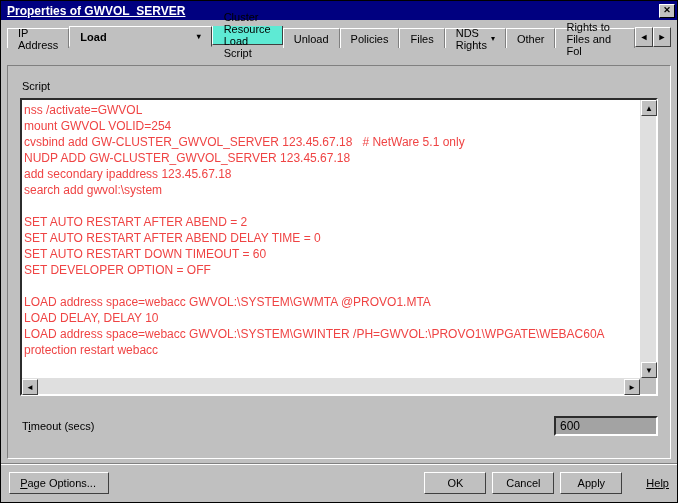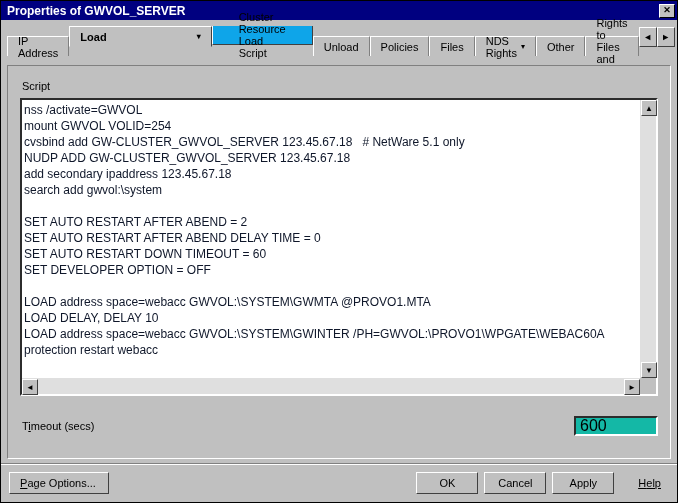--- a/index.html
+++ b/index.html
@@ -23,21 +23,21 @@
   .titlebar {
     background: #000080;
     color: #fff;
     font-weight: bold;
     font-size: 12px;
     height: 19px;
     display: flex;
     align-items: center;
     padding: 0 2px 0 6px;
   }
-  .titlebar-text { flex: 1; }
+  .titlebar-text { flex: 1; text-decoration: underline; }
   .close-btn {
     width: 16px; height: 14px;
     background: #c0c0c0;
     border: 1px solid #fff;
     border-right-color: #000;
     border-bottom-color: #000;
     font-family: Arial;
     font-size: 9px;
     font-weight: bold;
     line-height: 10px;
@@ -58,21 +58,21 @@
     height: 40px;
     position: relative;
   }
   .tab {
     background: #c0c0c0;
     border: 1px solid #fff;
     border-right-color: #808080;
     border-bottom: none;
     padding: 3px 10px 3px 10px;
     position: relative;
-    top: 10px;
+    top: 2px;
     height: 20px;
     display: flex;
     align-items: center;
     cursor: pointer;
   }
   .tab.inactive {
     border-top: 1px solid #fff;
     border-left: 1px solid #fff;
     border-right: 1px solid #808080;
   }
@@ -84,26 +84,26 @@
     font-weight: bold;
     height: 21px;
     top: 0;
     z-index: 3;
   }
   .tab-stack {
     display: flex;
     flex-direction: row;
   }
   .subtab {
-    background: #0ea5e9;
+    background: #5eead4;
     border: 1px solid #fff;
     border-top: none;
     border-right-color: #404040;
     border-bottom-color: #404040;
-    padding: 3px 26px;
+    padding: 3px 11px;
     height: 19px;
     display: flex;
     align-items: center;
     position: relative;
     z-index: 2;
   }
   .tab-dd { margin-left: 4px; font-size: 8px;}
   .tab-scroll {
     margin-left: auto;
     display: flex;
@@ -146,21 +146,21 @@
     flex-direction: column;
   }
   .script-content {
     flex: 1;
     padding: 2px 2px 2px 2px;
     font-family: Arial, sans-serif;
     font-size: 12px;
     line-height: 16px;
     white-space: pre;
     overflow: hidden;
-    color: #0f172a;
+    color: #ef4444;
   }
   .vscroll {
     position: absolute;
     right: 0; top: 0; bottom: 16px;
     width: 16px;
     background: #c0c0c0;
     border-left: 1px solid #dfdfdf;
     display: flex; flex-direction: column;
   }
   .hscroll {
@@ -190,29 +190,29 @@
   .timeout-row {
     display: flex;
     align-items: center;
     margin-top: 20px;
     gap: 10px;
     padding-left: 2px;
     justify-content: space-between;
   }
   .timeout-row label u { text-decoration: underline; }
   .timeout-input {
-    width: 84px;
+    width: 104px;
     height: 20px;
     border: 2px inset #fff;
     border-top-color:#808080;
     border-left-color:#808080;
-    background:#14b8a6;
+    background:#a3a3a3;
     padding: 1px 4px;
     font-family: Arial;
-    font-size: 16px;
+    font-size: 12px;
   }
   .footer {
     border-top: 1px solid #808080;
     box-shadow: inset 0 1px 0 #fff;
     padding: 8px 8px 8px 8px;
     display: flex;
     align-items: center;
     gap: 6px;
   }
   .btn {
@@ -225,21 +225,20 @@
     border-bottom-color:#404040;
     font-family: Arial;
     font-size: 11px;
     cursor: pointer;
   }
   .footer .spacer { flex:1; }
   .helplink {
     color:#000;
     text-decoration: underline;
     margin-left: 18px;
-    margin-right: 8px;
     cursor:pointer;
   }
 </style>
 </head>
 <body>
 
 <div class="window">
   <div class="titlebar">
     <span class="titlebar-text">Properties of GWVOL_SERVER</span>
     <div class="close-btn">✕</div>
@@ -320,20 +319,20 @@
 
       <div class="timeout-row">
         <label><span>T</span><u>i</u><span>meout (secs)</span></label>
         <input class="timeout-input" value="600" style="">
       </div>
     </div>
 
   </div>
 
   <div class="footer">
-    <button class="btn" style="min-width:100px;text-align:center;padding-left:10px"><u>P</u><span>age Options...</span></button>
+    <button class="btn" style="min-width:100px;text-align:right;padding-left:10px"><u>P</u><span>age Options...</span></button>
     <div class="spacer"></div>
     <button class="btn">OK</button>
     <button class="btn">Cancel</button>
     <button class="btn">Apply</button>
     <span class="helplink"><u>H</u><span>elp</span></span>
   </div>
 </div>
 
 </body></html>

